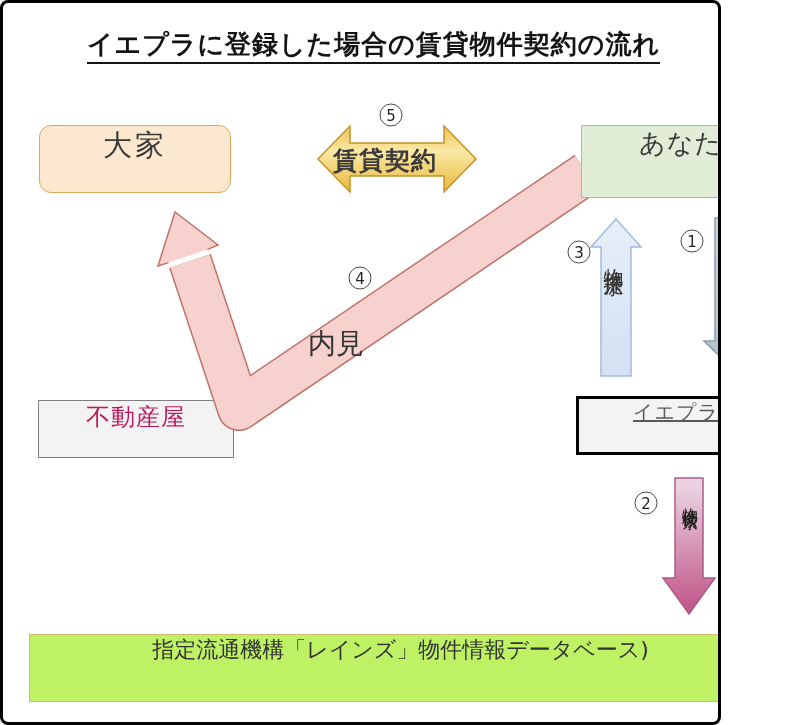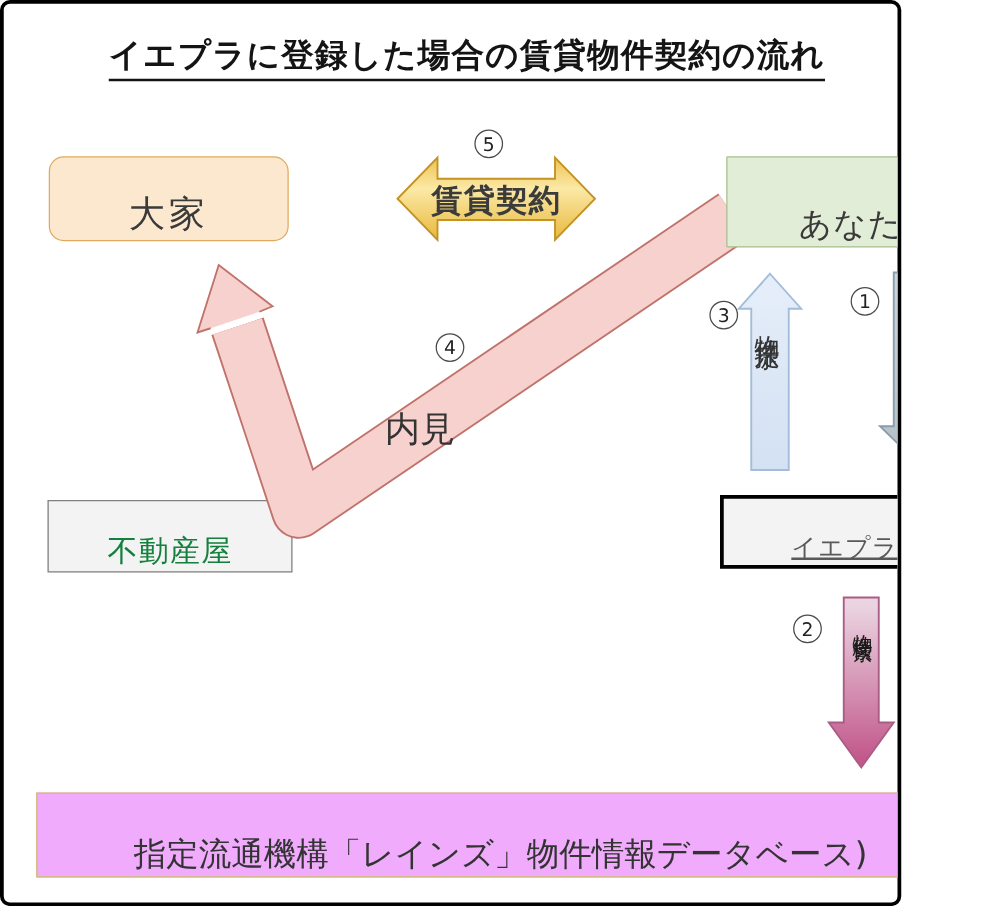--- a/index.html
+++ b/index.html
@@ -11,48 +11,48 @@
   .title {
     position:absolute; top:24px; left:0; width:100%; text-align:center;
     font-size:26px; font-weight:600; color:#141414; transform:translateX(13px);
     letter-spacing:1px;
   }
   .title span {
     border-bottom:2px solid #141414; padding-bottom:3px;
   }
   .layer { position:absolute; left:0; top:0; width:800px; height:725px; }
   .box {
-    position:absolute; display:flex; align-items:flex-end; justify-content:center;
+    position:absolute; display:flex; align-items:flex-start; justify-content:center;
     box-sizing:border-box; text-align:center; white-space:nowrap;
   }
   .box-landlord { left:36px; top:122px; width:192px; height:68px;
     background:#fce8cf; border:1.5px solid #e0aa5e; border-radius:12px;
     font-size:29px; color:#3a3a3a; letter-spacing:3px; }
   .box-you { left:578px; top:122px; width:199px; height:73px;
     background:#e1edd6; border:1.5px solid #a5be8c; border-radius:1px;
     font-size:26px; color:#3a3a3a; letter-spacing:1px; }
   .box-realtor { left:35px; top:397px; width:196px; height:58px;
-    background:#f3f3f3; border:1px solid #7f7f7f; font-size:24px; color:#15803d; letter-spacing:1px; }
+    background:#f3f3f3; border:1px solid #7f7f7f; font-size:24px; color:#be185d; letter-spacing:1px; }
   .box-iepla { left:573px; top:393px; width:200px; height:59px;
     background:#f3f3f3; border:3px solid #000000; font-size:20px; color:#595959; letter-spacing:1px;text-decoration:underline; }
   .box-database { left:26px; top:631px; width:743px; height:68px;
-    background:#f0abfc; border:1.5px solid #d2ba69; font-size:26px; color:#333; }
+    background:#bef264; border:1.5px solid #d2ba69; font-size:22px; color:#333; }
   .step {
     position:absolute; width:23px; height:23px; box-sizing:border-box;
     border:1.5px solid #4a4a4a; border-radius:50%;
     display:flex; align-items:center; justify-content:center;
     font-size:15px; color:#222; transform:translate(-50%,-50%); background:transparent;
   }
   .step-1 { left:689px; top:238px; }
   .step-2 { left:643px; top:500px; }
   .step-3 { left:576px; top:249px; }
   .step-4 { left:357px; top:275px; }
   .step-5 { left:388px; top:112px; }
   .label { position:absolute; transform:translate(-50%,-50%); white-space:nowrap; }
-  .label-contract { left:394px; top:157px; font-size:25px; font-weight:600; color:#3b3b3b; letter-spacing:1px; }
+  .label-contract { left:382px; top:157px; font-size:25px; font-weight:600; color:#3b3b3b; letter-spacing:1px; }
   .label-viewing  { left:333px; top:341px; font-size:28px; color:#333; }
   .vtext {
     position:absolute; writing-mode:vertical-rl; text-orientation:upright;
     transform:translateX(-50%); white-space:nowrap; line-height:1;
   }
   .vtext-registration { left:737px; top:228px; font-size:22px; letter-spacing:5px; color:#2f2f2f; font-weight:500; }
   .vtext-suggestion   { left:611px; top:250px; font-size:20px; letter-spacing:3px; color:#333; }
   .vtext-search       { left:687px; top:492px; font-size:16px; letter-spacing:2px; color:#1a1a1a; }
 </style>
 </head>

